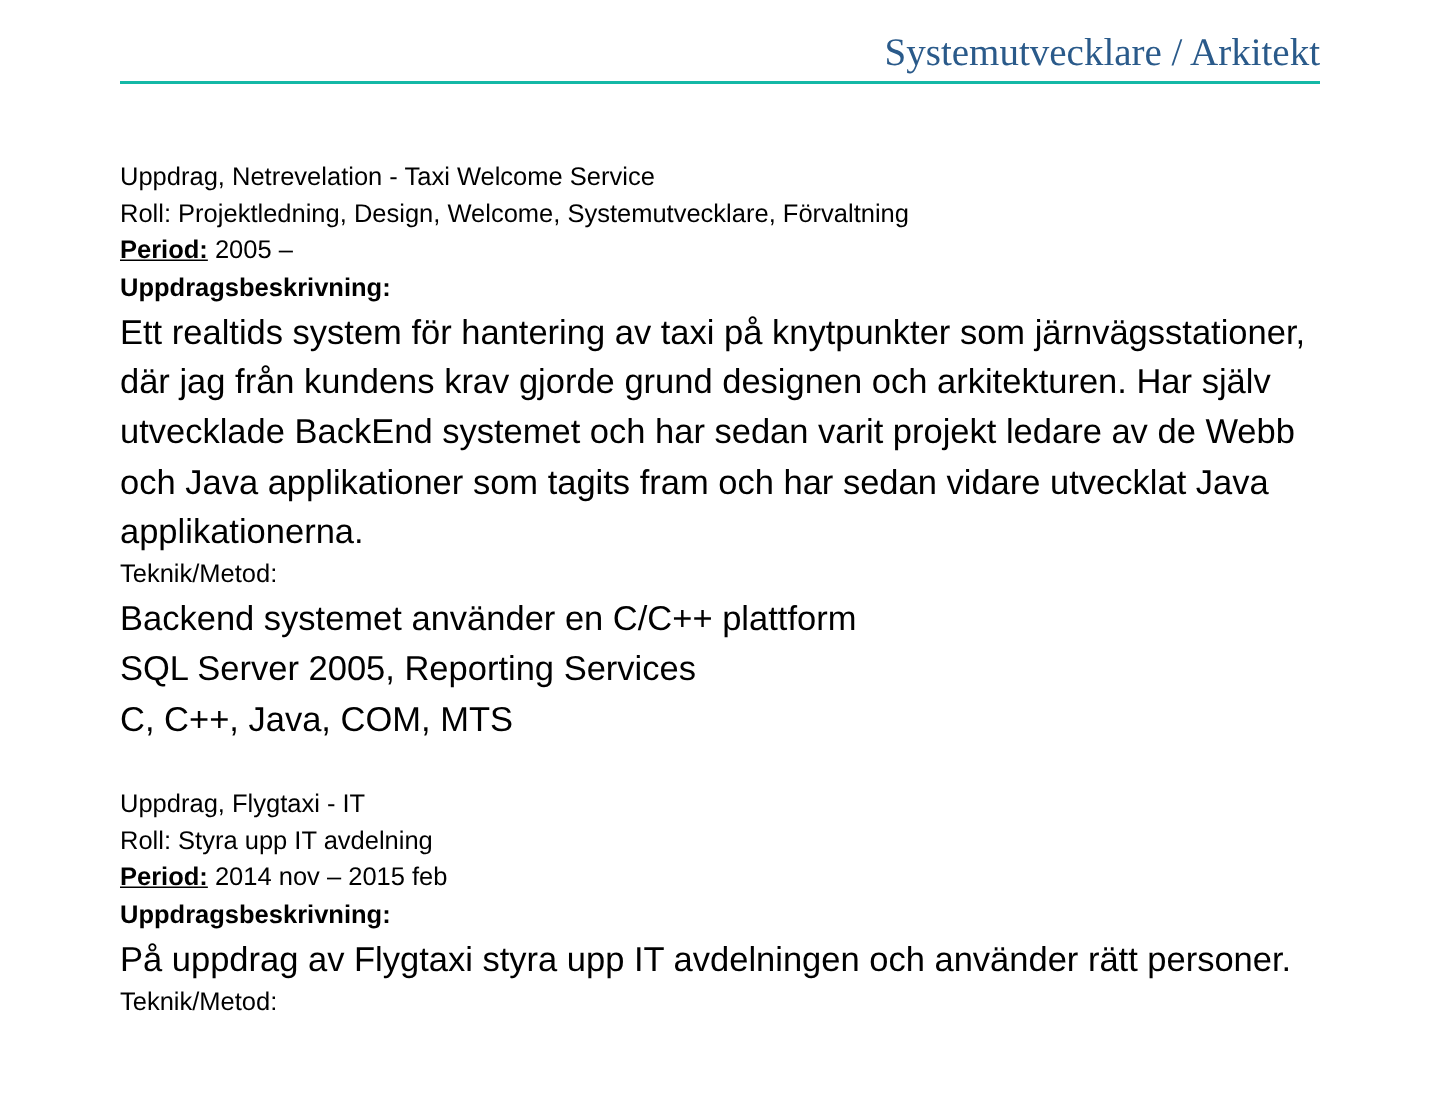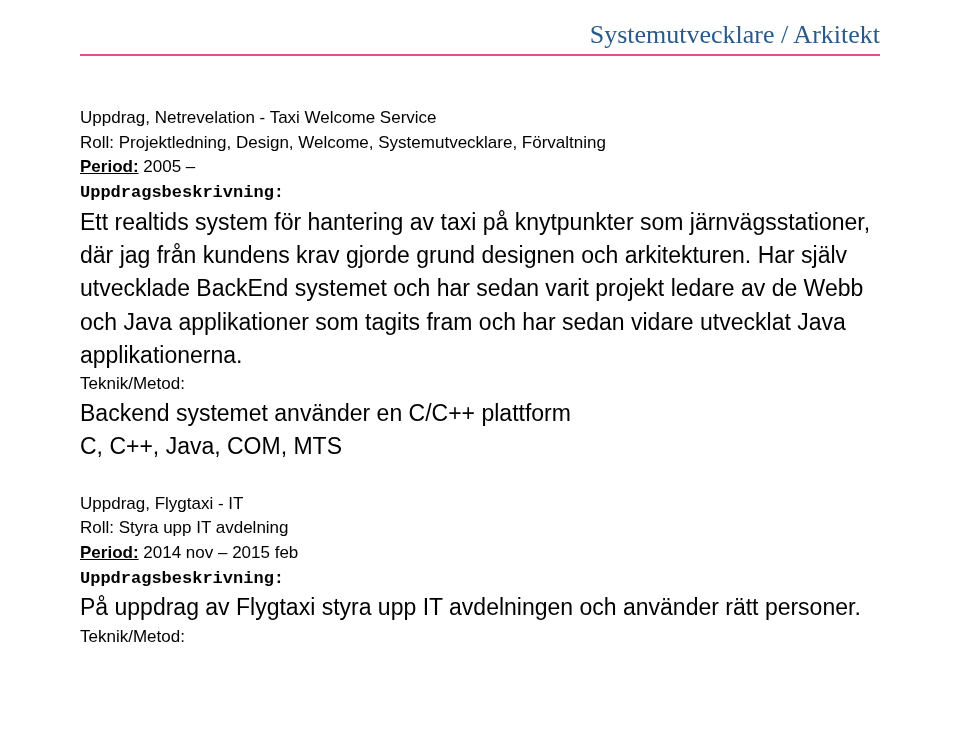--- a/index.html
+++ b/index.html
@@ -11,36 +11,36 @@
     color: #000000;
     padding: 20px 80px 20px 80px;
     position: relative;
   }
   .header-title {
     text-align: right;
     font-family: "Times New Roman", Times, serif;
     font-size: 26px;
     color: #2a5a8a;
     padding-bottom: 4px;
-    border-bottom: 2px solid #ec4899;
+    border-bottom: 2px solid #14b8a6;
     margin-bottom: 50px;
   }
   .section {
     margin-bottom: 28px;
   }
   .assignment-line {
     font-size: 17px;
     line-height: 1.45;
   }
   .field-line {
     font-size: 17px;
     line-height: 1.45;
   }
   .period-label { font-weight: bold; text-decoration: underline; }
-  .desc-label { font-weight: bold; font-family: Liberation Mono, monospace; }
+  .desc-label { font-weight: bold; }
   .body-text {
     font-size: 23px;
     line-height: 1.45;
   }
   .tech-label { font-weight: normal; }
 </style>
 </head>
 <body>
 
 <div class="header-title">Systemutvecklare / Arkitekt</div>
@@ -56,20 +56,21 @@
     <span class="period-label">Period:</span><span> 2005 –</span>
   </div>
   <div class="field-line">
     <span class="desc-label">Uppdragsbeskrivning:</span>
   </div>
   <div class="body-text">Ett realtids system för hantering av taxi på knytpunkter som järnvägsstationer, där jag från kundens krav gjorde grund designen och arkitekturen. Har själv utvecklade BackEnd systemet och har sedan varit projekt ledare av de Webb och Java applikationer som tagits fram och har sedan vidare utvecklat Java applikationerna.</div>
   <div class="field-line">
     <span class="tech-label">Teknik/Metod:</span>
   </div>
   <div class="body-text">Backend systemet använder en C/C++ plattform</div>
+  <div class="body-text">SQL Server 2005, Reporting Services</div>
   <div class="body-text">C, C++, Java, COM, MTS</div>
 </div>
 
 <div class="section">
   <div class="assignment-line">
     <span>Uppdrag</span><span>,  </span><span>Flygtaxi - IT</span>
   </div>
   <div class="field-line">
     <span class="roll-label">Roll:</span><span> Styra upp IT avdelning</span>
   </div>

